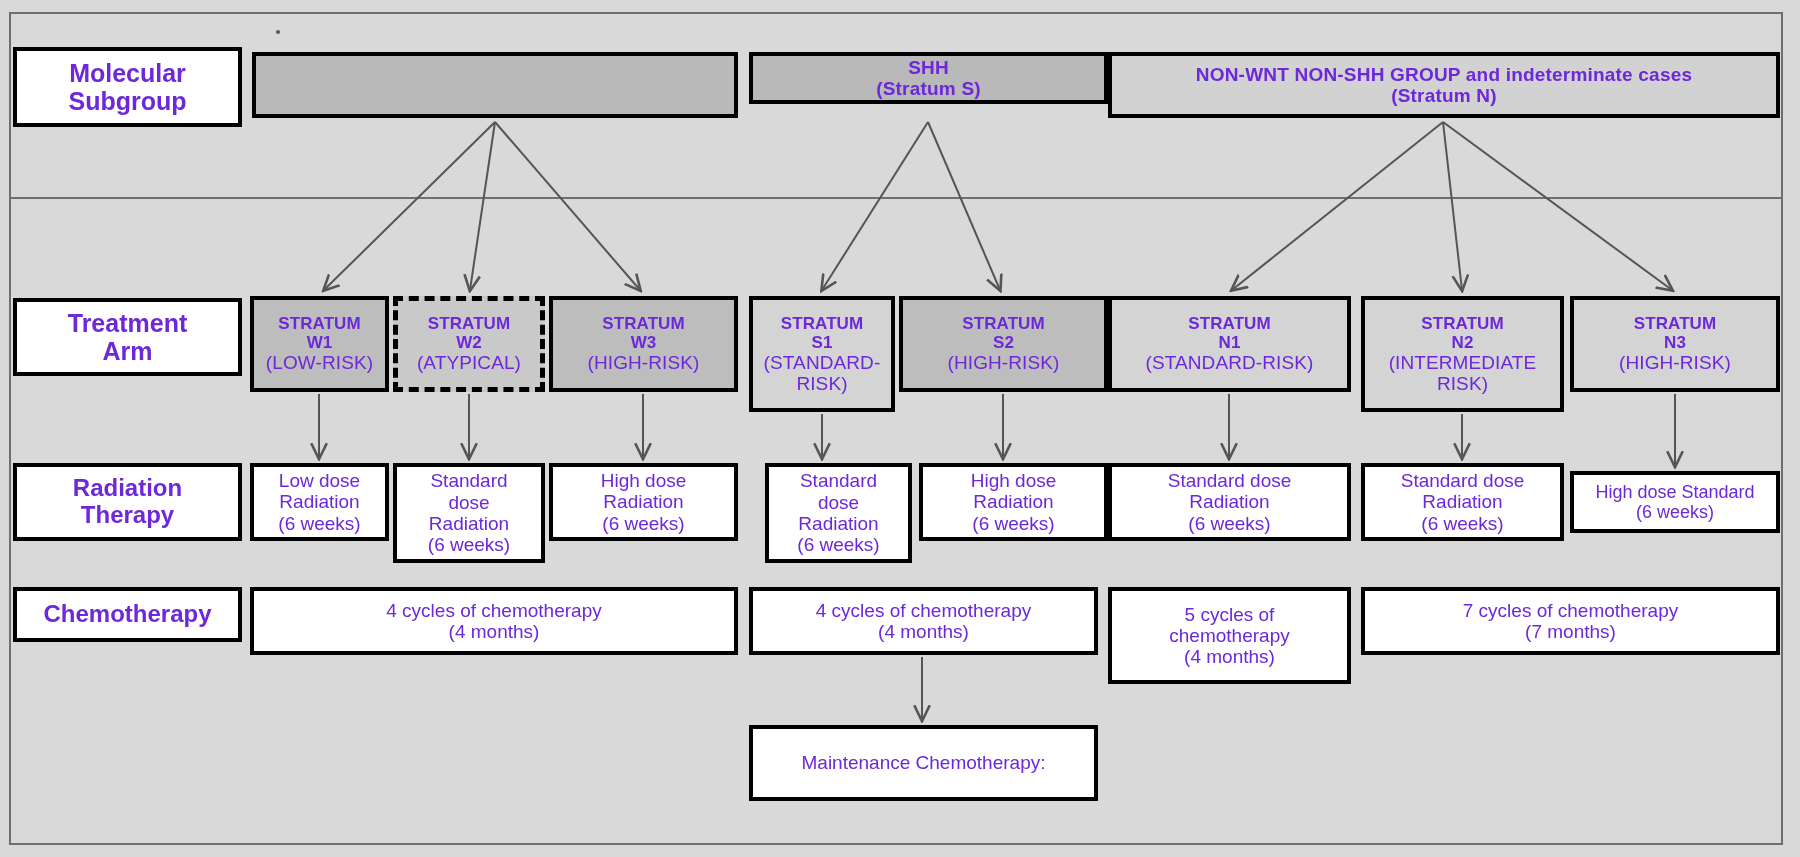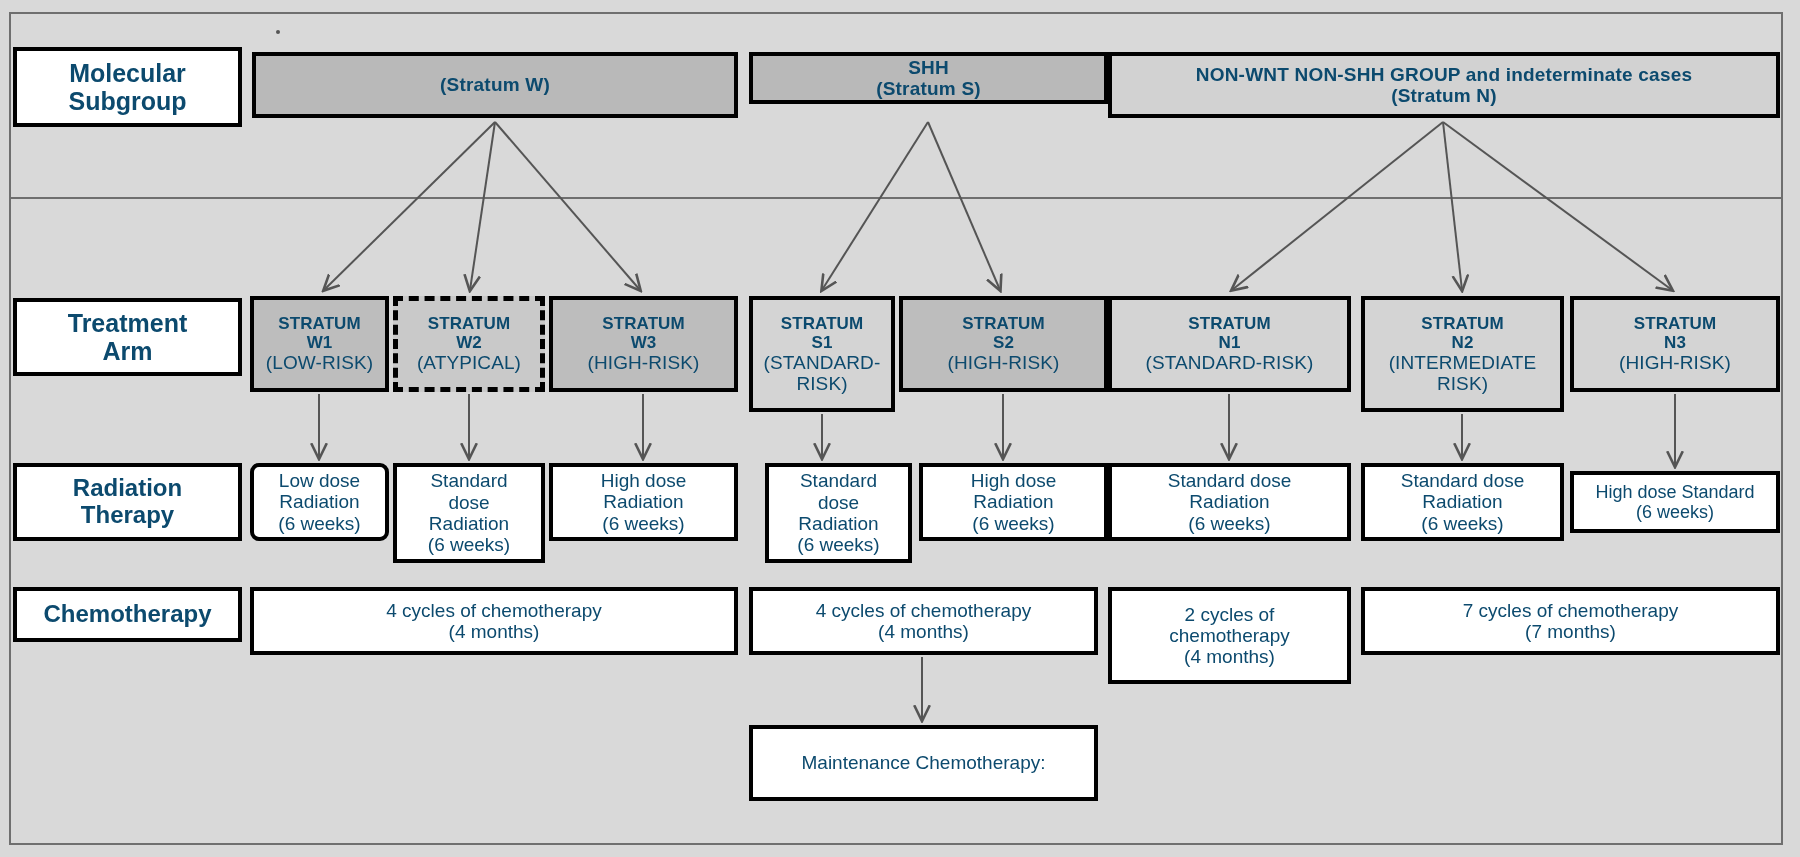--- a/index.html
+++ b/index.html
@@ -34,21 +34,21 @@
   .box{
     position:absolute;
     box-sizing:border-box;
     border:4px solid #000;
     background:#ffffff;
     display:flex;
     align-items:center;
     justify-content:center;
     text-align:center;
     line-height:1.12;
-    color:#0c4a6e;
+    color:#6d28d9;
   }
   .box .inner{padding:0 4px;width:100%;}
 
   .rowlabel{
     font-weight:bold;
     font-size:25px;
     background:#ffffff;
     border-width:4px;
   }
   .rowlabel.small{font-size:24px;}
@@ -108,21 +108,20 @@
 
   <div class="box rowlabel" style="left:13px;top:47px;width:229px;height:80px;">
     <div class="inner">
       <div>Molecular</div>
       <div>Subgroup</div>
     </div>
   </div>
 
   <div class="box grp grp-dark" style="left:252px;top:52px;width:486px;height:66px;">
     <div class="inner">
-      <div>(Stratum W)</div>
     </div>
   </div>
 
   <div class="box grp grp-dark" style="left:749px;top:52px;width:359px;height:52px;">
     <div class="inner">
       <div>SHH</div>
       <div>(Stratum S)</div>
     </div>
   </div>
 
@@ -206,21 +205,21 @@
     </div>
   </div>
 
   <div class="box rowlabel small" style="left:13px;top:463px;width:229px;height:78px;">
     <div class="inner">
       <div>Radiation</div>
       <div>Therapy</div>
     </div>
   </div>
 
-  <div class="box plain" style="left:250px;top:463px;width:139px;height:78px;border-radius:9px;">
+  <div class="box plain" style="left:250px;top:463px;width:139px;height:78px;">
     <div class="inner">
       <div>Low dose</div>
       <div>Radiation</div>
       <div>(6 weeks)</div>
     </div>
   </div>
 
   <div class="box plain" style="left:393px;top:463px;width:152px;height:100px;">
     <div class="inner">
       <div>Standard</div>
@@ -293,21 +292,21 @@
 
   <div class="box plain" style="left:749px;top:587px;width:349px;height:68px;">
     <div class="inner">
       <div>4 cycles of chemotherapy</div>
       <div>(4 months)</div>
     </div>
   </div>
 
   <div class="box plain" style="left:1108px;top:587px;width:243px;height:97px;">
     <div class="inner">
-      <div>2 cycles of</div>
+      <div>5 cycles of</div>
       <div>chemotherapy</div>
       <div>(4 months)</div>
     </div>
   </div>
 
   <div class="box plain" style="left:1361px;top:587px;width:419px;height:68px;">
     <div class="inner">
       <div>7 cycles of chemotherapy</div>
       <div>(7 months)</div>
     </div>

